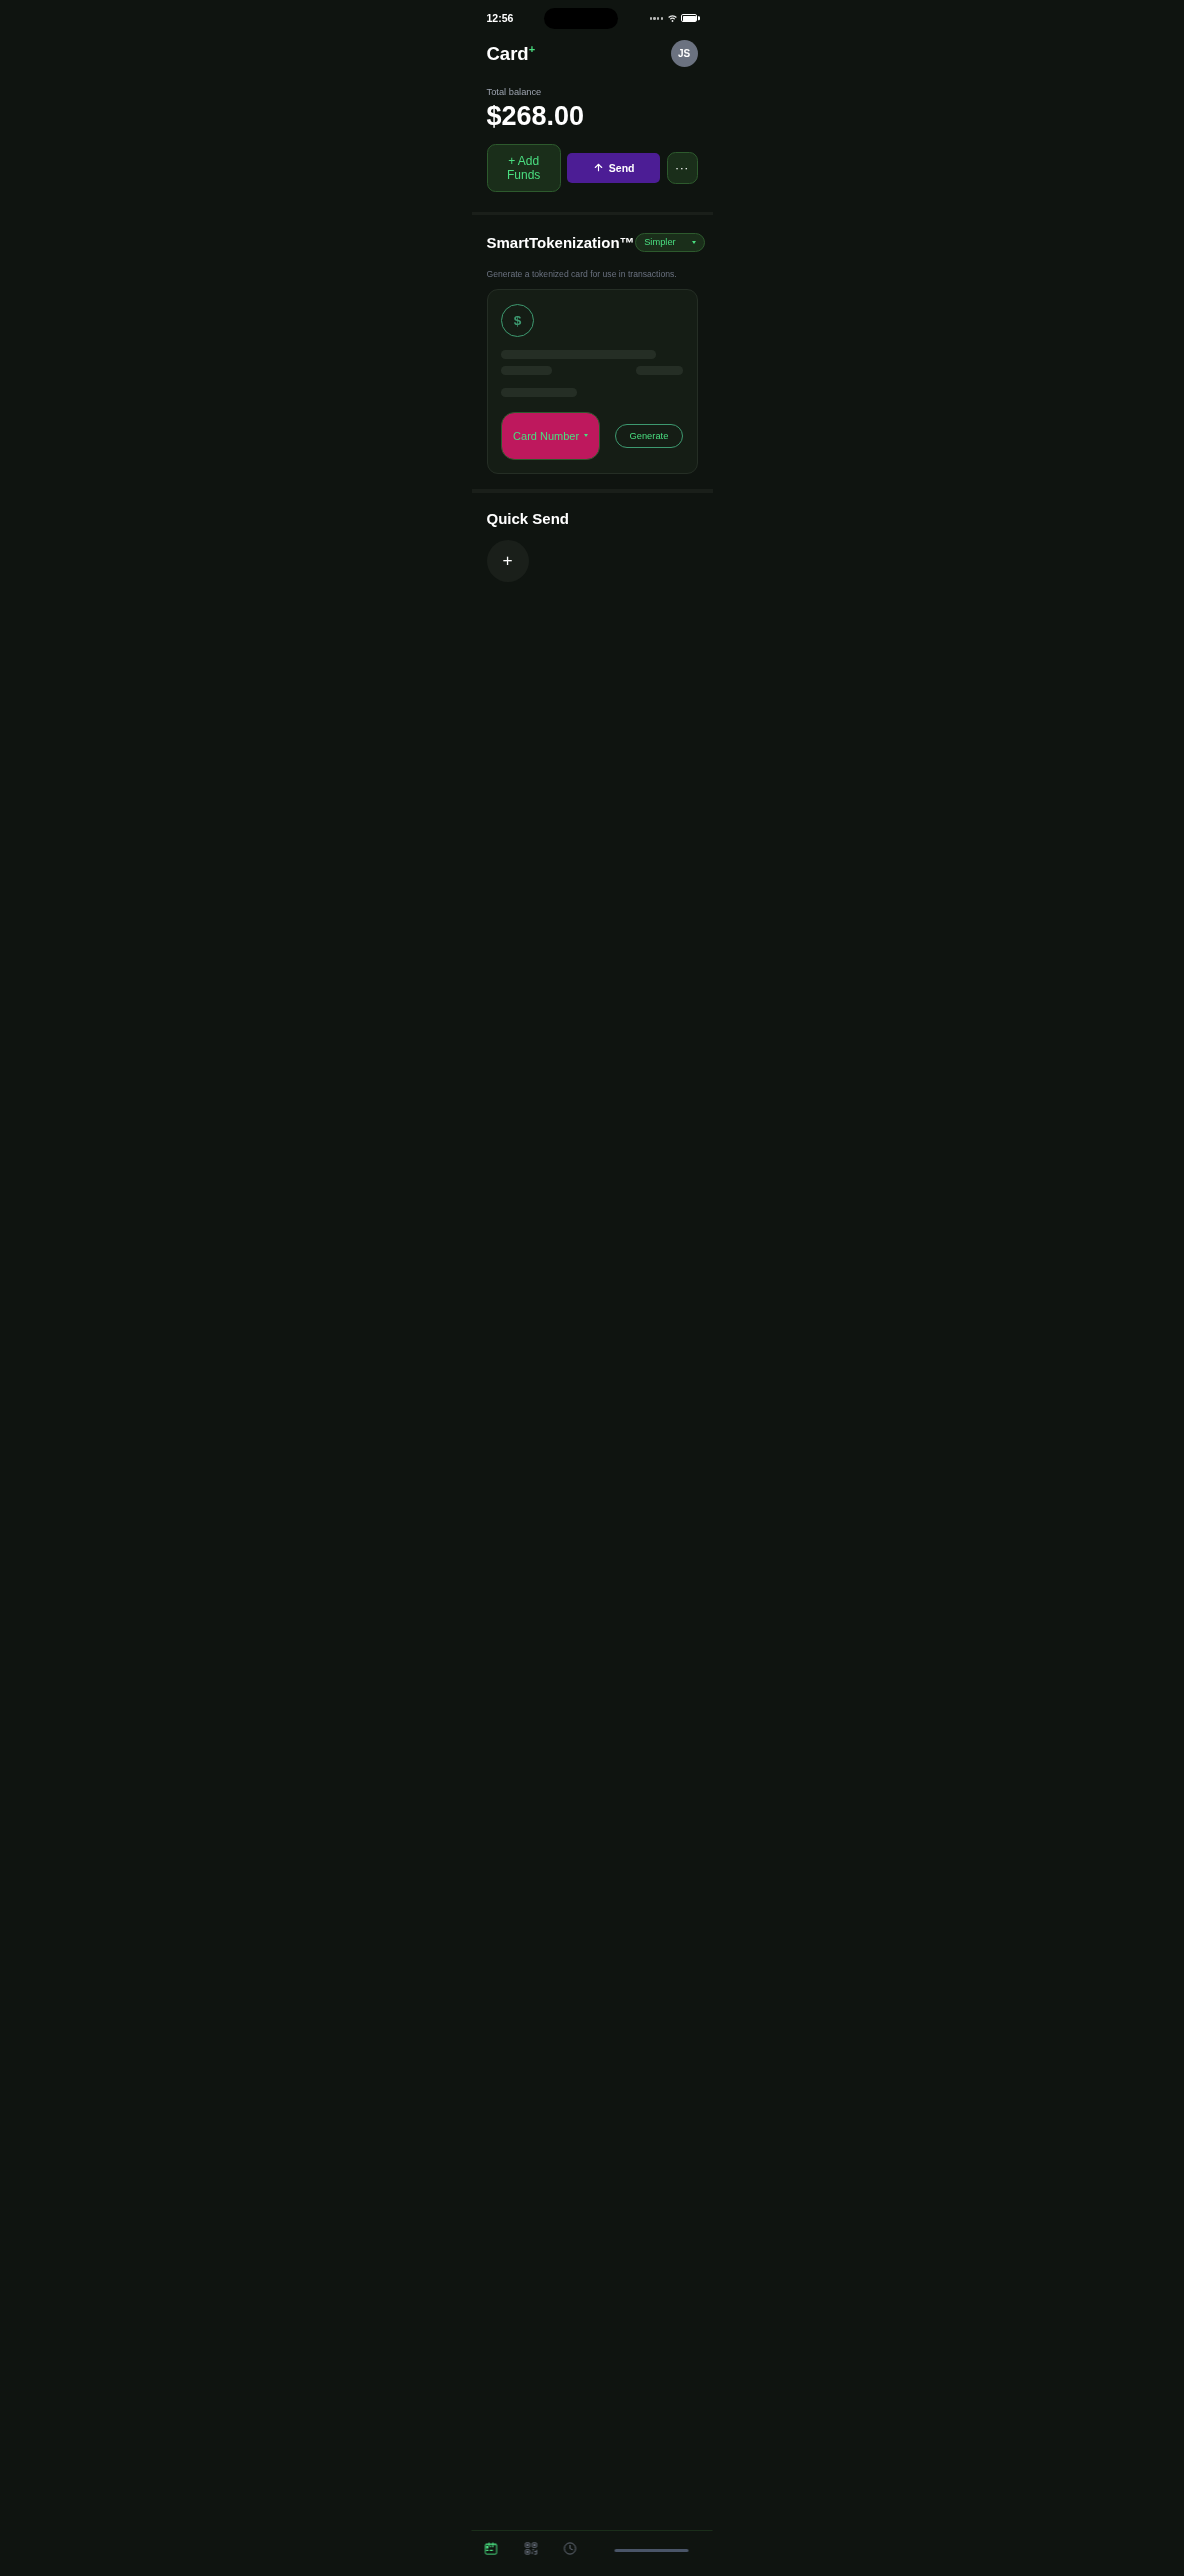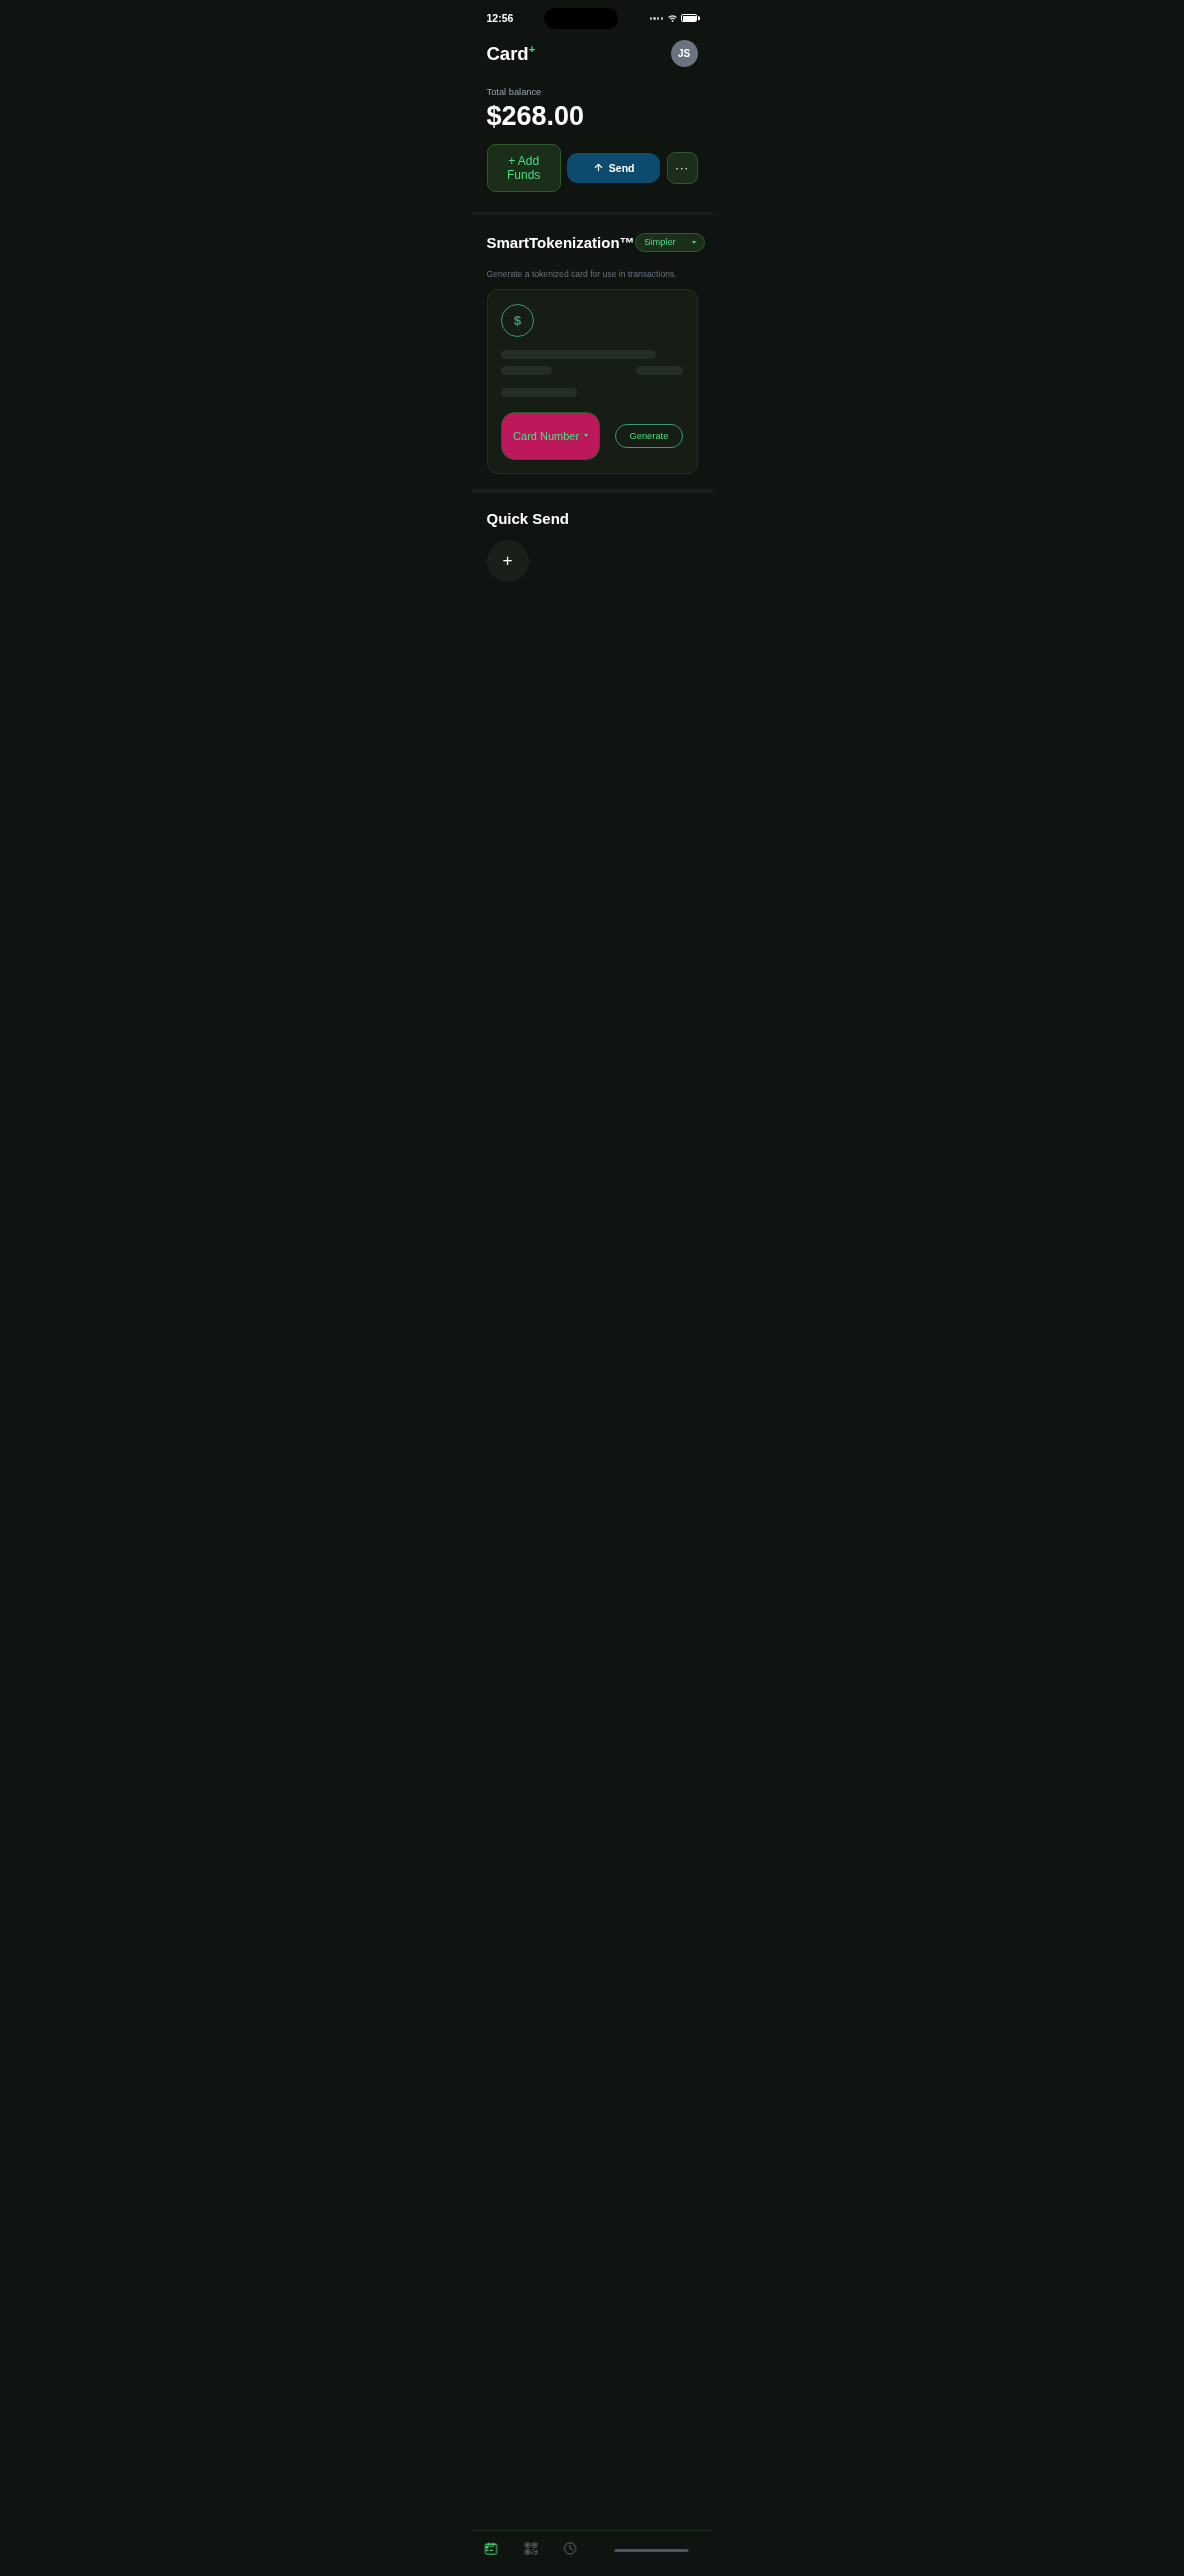--- a/index.html
+++ b/index.html
@@ -169,24 +169,24 @@
       font-weight: 500;
       display: flex;
       align-items: center;
       justify-content: center;
       gap: 5px;
       cursor: pointer;
     }
 
     .btn-send {
       flex: 1.4;
-      background: #0c4a6e;
+      background: #4c1d95;
       border: none;
       color: #fff;
-      border-radius: 11px;
+      border-radius: 5px;
       padding: 8.6px 10px;
       font-size: 10.5px;
       font-weight: 600;
       display: flex;
       align-items: center;
       justify-content: center;
       gap: 5px;
       cursor: pointer;
     }
 

